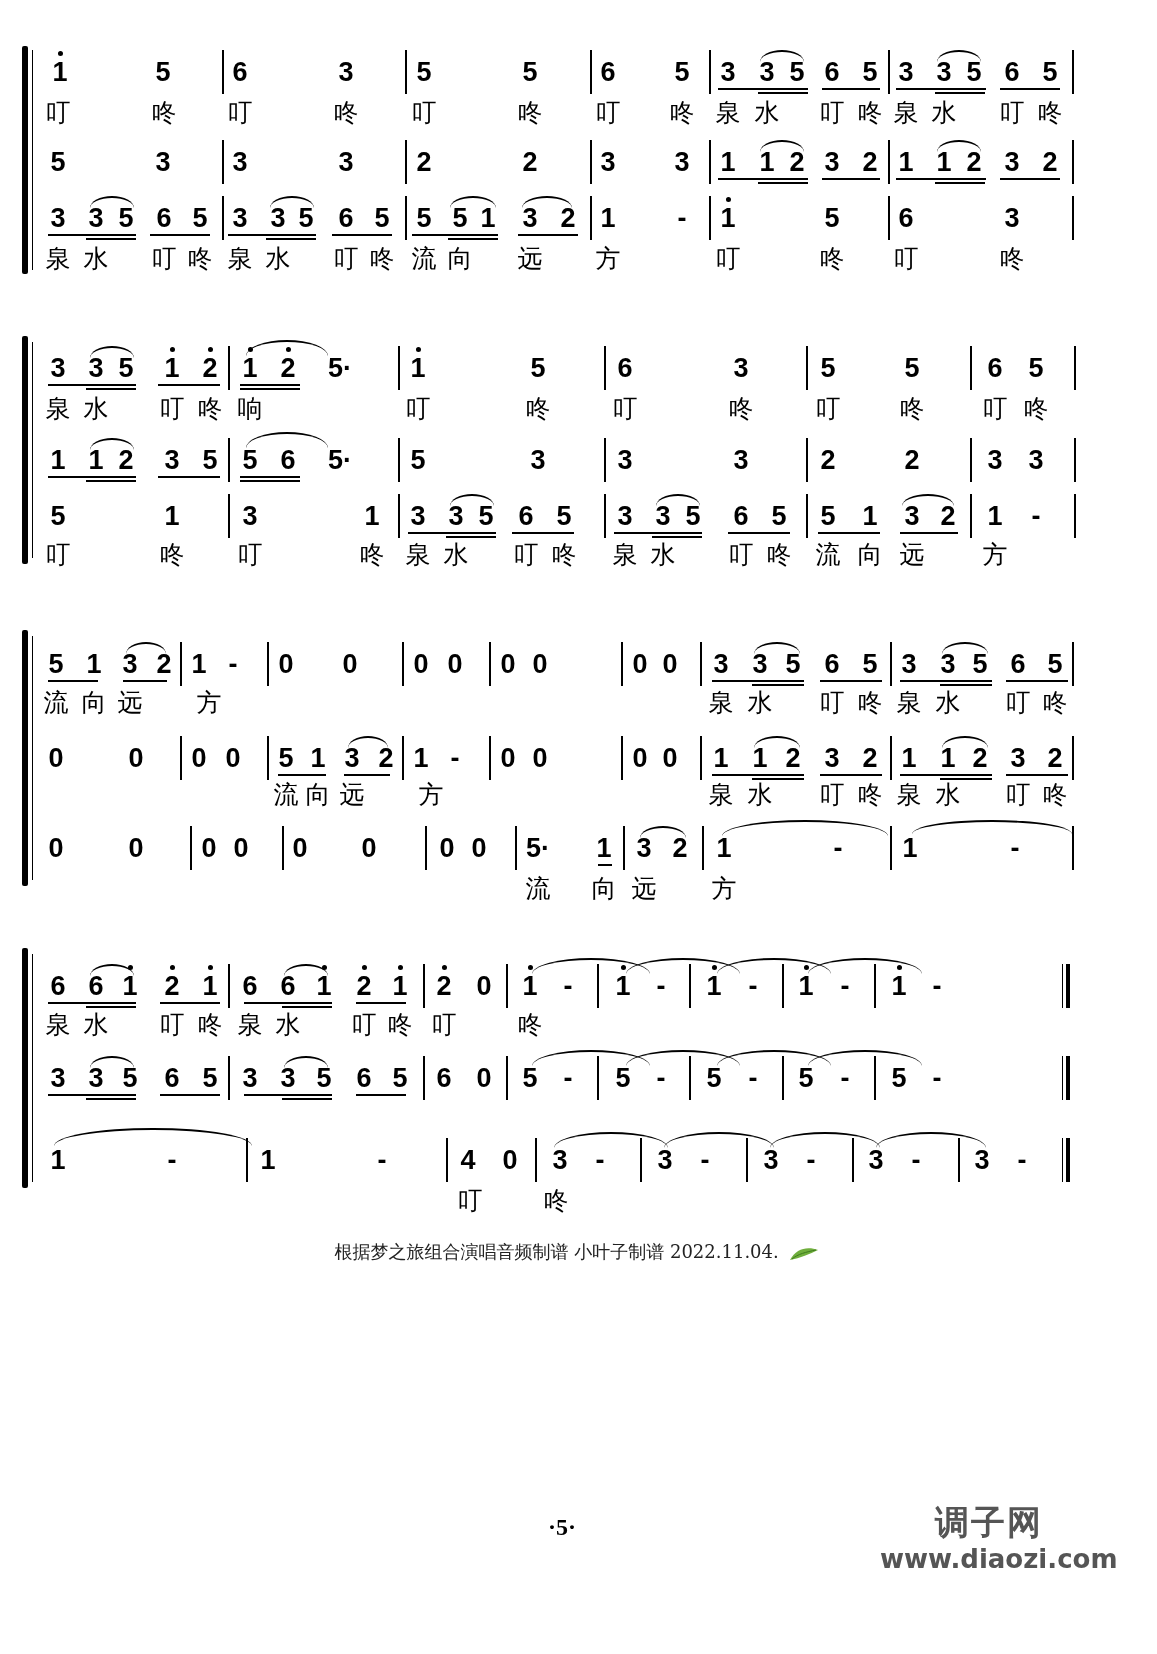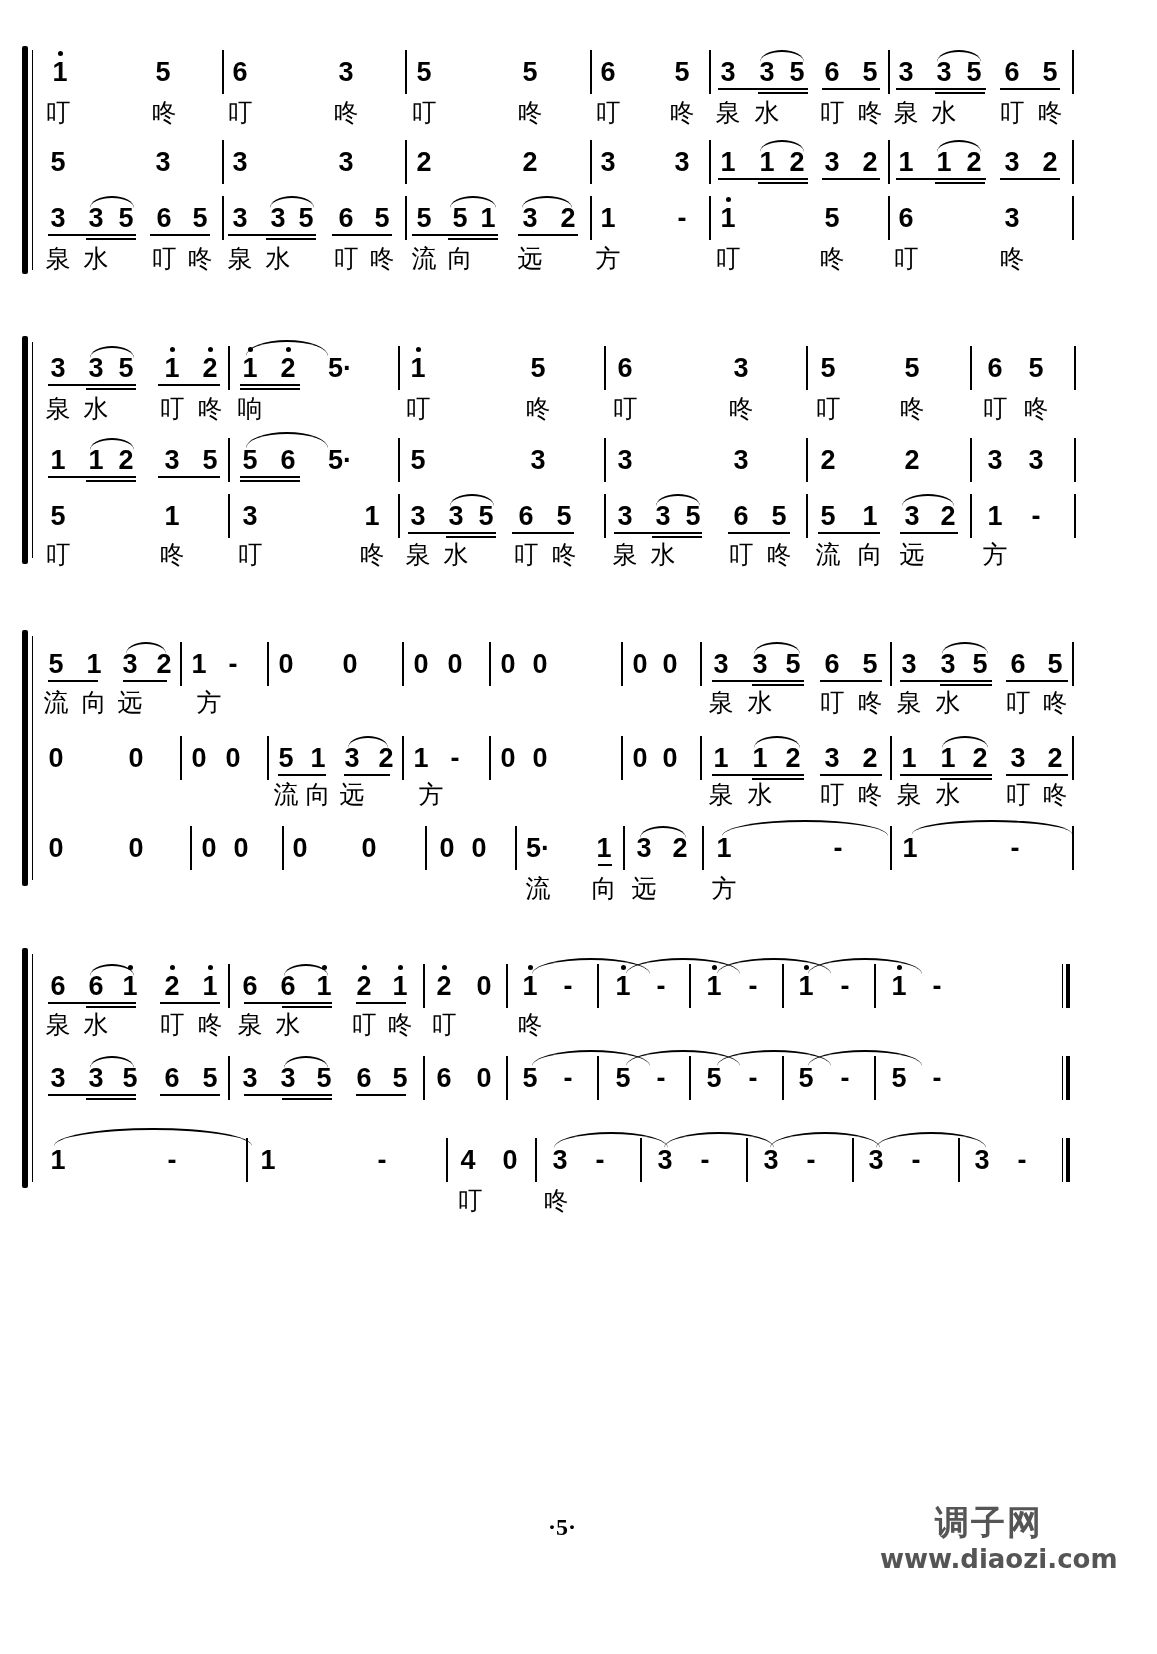--- a/index.html
+++ b/index.html
@@ -625,18 +625,27 @@
       <span class="note" style="left:982px;">3</span>
       <span class="note" style="left:1022px;">-</span>
       <div class="dbar" style="left:1062px;top:-4px;"></div>
     </div>
     <div class="row" style="top:238px;">
       <span class="lyric" style="left:470px;">叮</span>
       <span class="lyric" style="left:556px;">咚</span>
     </div>
   </div>
 
+  <div class="footer">
+    <span>根据梦之旅组合演唱音频制谱  小叶子制谱 2022.11.04.</span>
+    <span class="leaf">
+      <svg width="34" height="18" viewBox="0 0 34 18">
+        <path d="M2 16 C8 4 20 2 30 6 C22 10 12 14 2 16 Z" fill="#6fae3c"></path>
+        <path d="M4 15 C10 10 18 8 28 6" stroke="#3e7a1e" stroke-width="1" fill="none"></path>
+      </svg>
+    </span>
+  </div>
 
   <div class="pagenum">·5·</div>
 
   <div class="wm1">调子网</div>
   <div class="wm2">www.diaozi.com</div>
 </div>
 
 </body></html>

